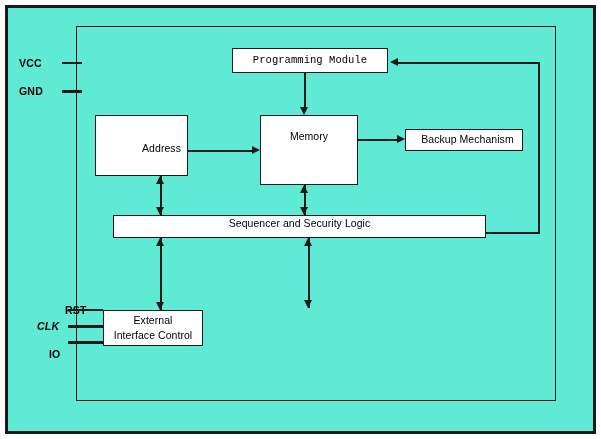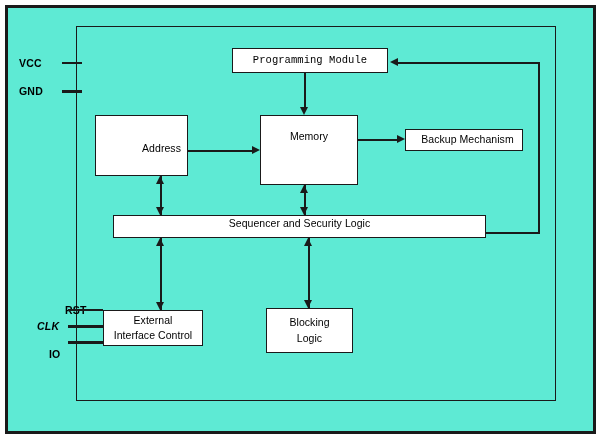--- a/index.html
+++ b/index.html
@@ -79,24 +79,20 @@
 
     <div class="blk" style="left:105px;top:207px;width:373px;height:23px;align-items:flex-start;">
       <span class="lbl">Sequencer and Security Logic</span>
     </div>
 
     <div class="blk" style="left:95px;top:302px;width:100px;height:36px;align-items:center;">
       <span class="lbl">External
 Interface Control</span>
     </div>
 
-    <div class="blk" style="left:258px;top:300px;width:87px;height:45px;align-items:center;">
-      <span class="lbl">Blocking
-Logic</span>
-    </div>
 
     <div class="vline" style="left:296px;top:65px;height:34px;"></div>
     <div class="ah down" style="left:292px;top:99px;"></div>
 
     <div class="hline" style="left:180px;top:142px;width:64px;"></div>
     <div class="ah right" style="left:244px;top:138px;"></div>
 
     <div class="hline" style="left:350px;top:131px;width:39px;"></div>
     <div class="ah right" style="left:389px;top:127px;"></div>
 

